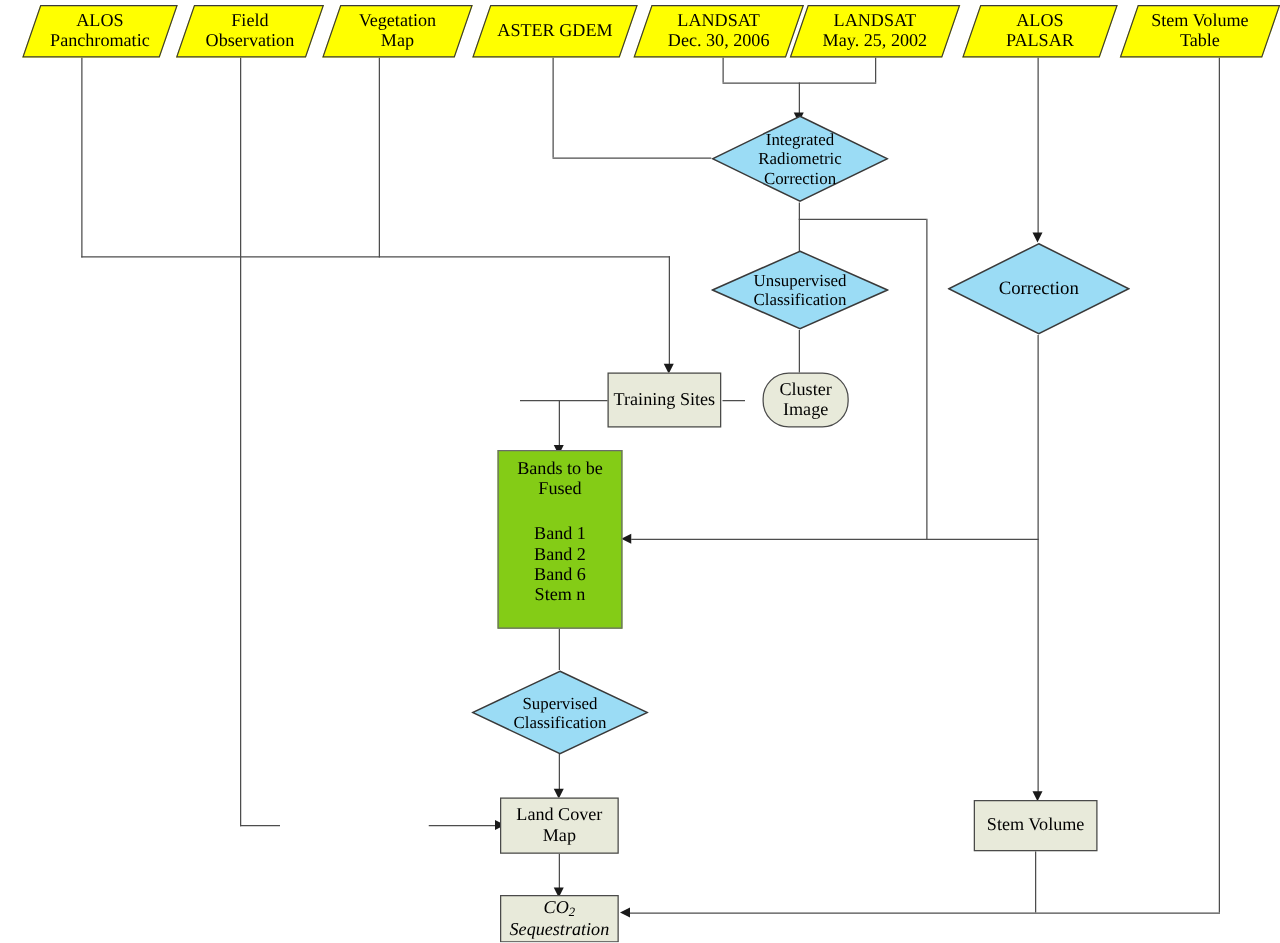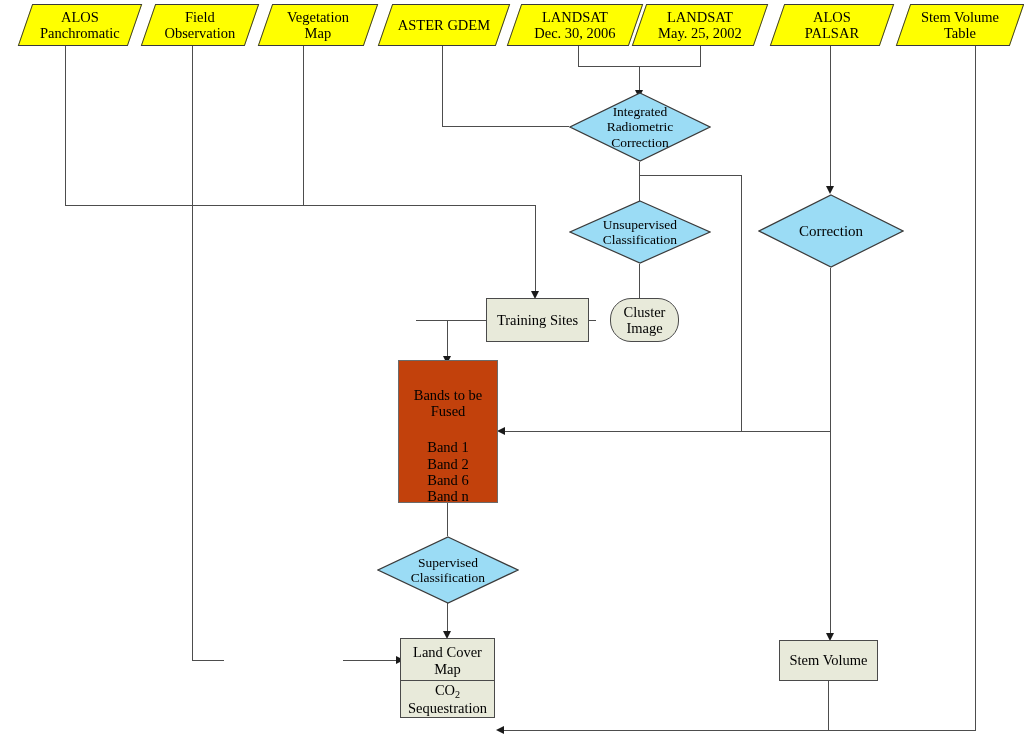--- a/index.html
+++ b/index.html
@@ -17,22 +17,22 @@
 
   
   .diamond{background:transparent;}
   .diamond svg{position:absolute;left:0;top:0;}
   .diamond .dtext{position:relative;z-index:2;width:84%;text-align:center;}
 
   
   .rect{background:#E8EADA;border:1px solid #4a4a4a;}
 
   
-  .pink{background:#c2410c;border:1px solid #6b6b6b;align-items:flex-start;
-        padding-top:26px;}
+  .pink{background:#84cc16;border:1px solid #6b6b6b;align-items:flex-start;
+        padding-top:6px;}
 
   
   .stadium{background:#ffffff;border:1px solid #333;border-radius:50%/50%;}
 
   
   .hline{position:absolute;height:0;border-top:1.4px solid #4d4d4d;}
   .vline{position:absolute;width:0;border-left:1.4px solid #4d4d4d;}
   .arrow{position:absolute;width:0;height:0;}
   .arrow.down{border-left:4.5px solid transparent;border-right:4.5px solid transparent;
               border-top:8px solid #1a1a1a;}
@@ -174,45 +174,45 @@
   <div class="node diamond t13" style="left:377px;top:536px;width:142px;height:68px;">
     <svg width="142" height="68" viewBox="0 0 142 68">
       <polygon points="71,1 141,34 71,67 1,34" fill="#9BDCF5" stroke="#3a3a3a" stroke-width="1.2"></polygon>
     </svg>
     <span class="dtext lbl">Supervised
 Classification</span>
   </div>
 
 
 
-  <div class="node rect t14" style="left:486px;top:298px;width:103px;height:44px;">
+  <div class="node rect t14" style="left:486px;top:298px;width:91px;height:44px;">
     <span class="lbl">Training Sites</span>
   </div>
 
   <div class="node rect t14" style="left:610px;top:298px;width:69px;height:44px;border-radius:21px;">
     <span class="lbl">Cluster Image</span>
   </div>
 
   <div class="node rect t14" style="left:400px;top:638px;width:95px;height:45px;">
     <span class="lbl">Land Cover
 Map</span>
   </div>
 
   <div class="node rect t14" style="left:779px;top:640px;width:99px;height:41px;">
     <span class="lbl">Stem Volume</span>
   </div>
 
-  <div class="node rect t14" style="left:400px;top:680px;width:95px;height:38px;">
+  <div class="node rect t14" style="left:400px;top:716px;width:95px;height:38px;font-style:italic;">
     <span class="lbl"><span>CO</span><sub>2</sub><br><span>Sequestration</span></span>
   </div>
 
   <div class="node pink t14" style="left:398px;top:360px;width:100px;height:143px;">
     <div style="width:100%;">
       <div class="lbl" style="margin-bottom:20px;">Bands to be
 Fused</div>
       <div>Band 1</div>
       <div>Band 2</div>
       <div>Band 6</div>
-      <div>Band n</div>
+      <div>Stem n</div>
     </div>
   </div>
 
 </div>
 
 </body></html>

